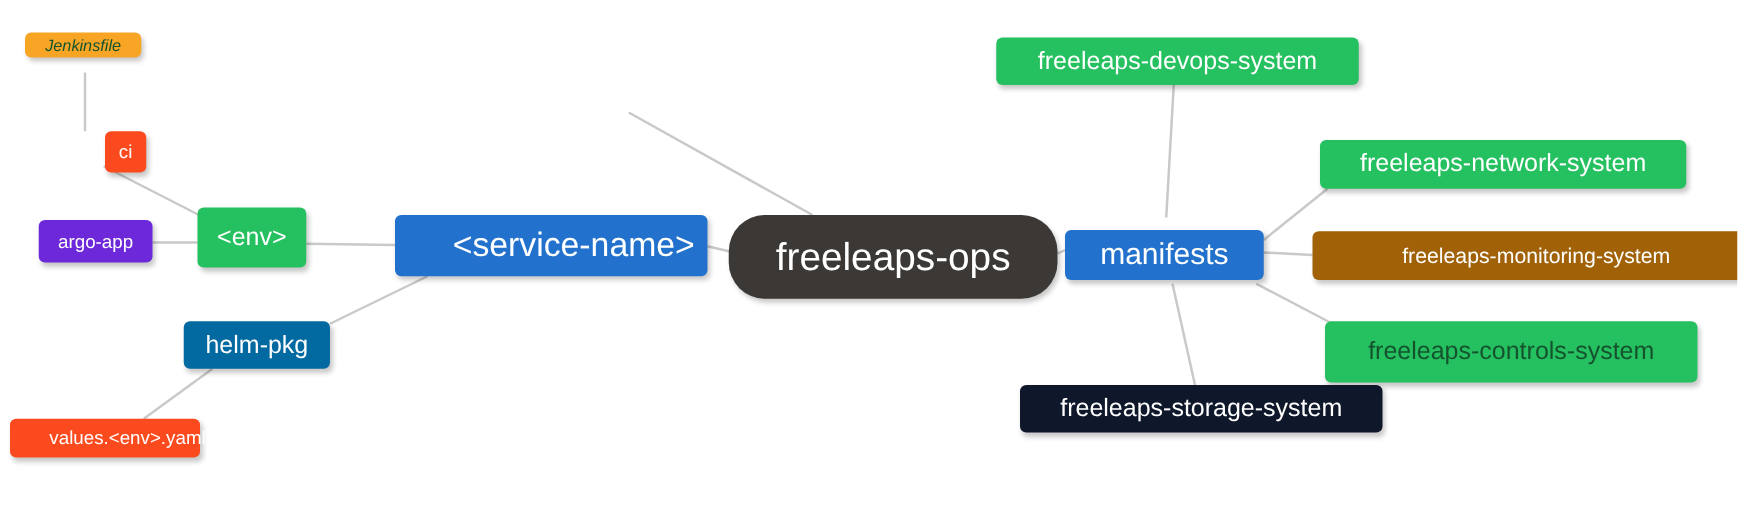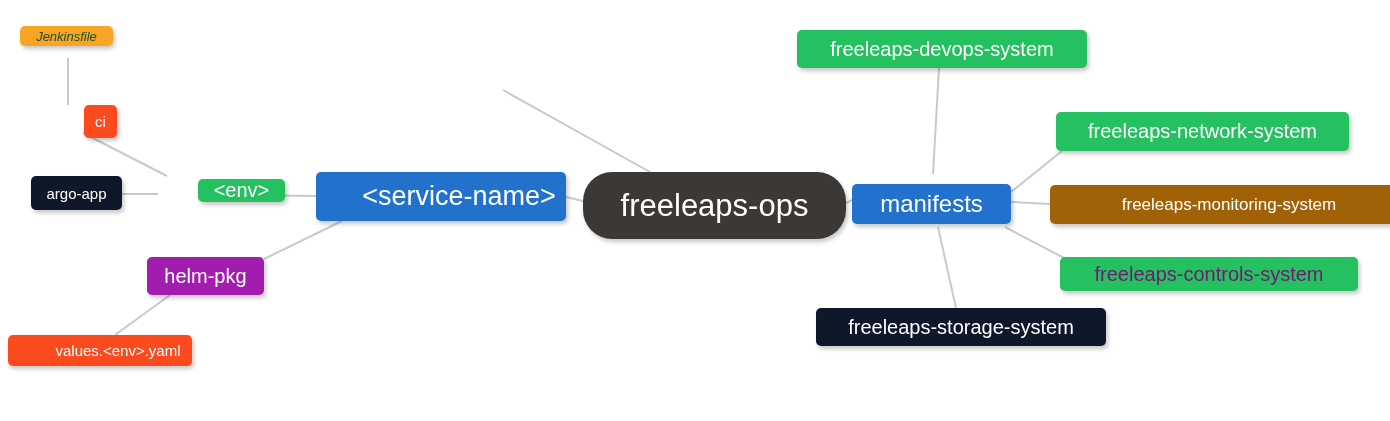--- a/index.html
+++ b/index.html
@@ -51,25 +51,25 @@
       <line x1="503" y1="90" x2="650" y2="172" stroke="#c9c9c9" stroke-width="2"></line>
       <line x1="846" y1="203" x2="852" y2="200" stroke="#c9c9c9" stroke-width="2"></line>
       <line x1="933" y1="174" x2="939" y2="68" stroke="#c9c9c9" stroke-width="2"></line>
       <line x1="1011" y1="192" x2="1062" y2="151" stroke="#c9c9c9" stroke-width="2"></line>
       <line x1="1011" y1="202" x2="1050" y2="204" stroke="#c9c9c9" stroke-width="2"></line>
       <line x1="1005" y1="227" x2="1066" y2="259" stroke="#c9c9c9" stroke-width="2"></line>
       <line x1="938" y1="227" x2="956" y2="308" stroke="#c9c9c9" stroke-width="2"></line>
     </svg>
 <div class="node" style="left: 20px; top: 26px; width: 93px; height: 20px; font-size: 13px; background: rgb(248, 165, 38); color: #14532d; font-style: italic;">Jenkinsfile</div>
     <div class="node" style="left: 52px; top: 105px; width: 33px; height: 33px; font-size: 15px; background: rgb(251, 74, 29); color: rgb(255, 255, 255); margin-left: 32px;">ci</div>
-    <div class="node" style="left: 31px; top: 176px; width: 91px; height: 34px; font-size: 15px; background: #0f172a; color: rgb(255, 255, 255);">argo-app</div>
-    <div class="node" style="left: 158px; top: 179px; width: 87px; height: 23px; font-size: 20px; background: rgb(37, 192, 95); color: rgb(255, 255, 255); margin-left: 40px;">&lt;env&gt;</div>
-    <div class="node" style="left: 147px; top: 257px; width: 117px; height: 38px; font-size: 20px; background: #a21caf; color: rgb(255, 255, 255);">helm-pkg</div>
-    <div class="node" style="left: 8px; top: 335px; width: 184px; height: 31px; font-size: 15px; background: rgb(251, 74, 29); color: rgb(255, 255, 255); padding-left: 36px;">values.&lt;env&gt;.yaml</div>
+    <div class="node" style="left: 31px; top: 176px; width: 91px; height: 34px; font-size: 15px; background: #6d28d9; color: rgb(255, 255, 255);">argo-app</div>
+    <div class="node" style="left: 158px; top: 166px; width: 87px; height: 48px; font-size: 20px; background: rgb(37, 192, 95); color: rgb(255, 255, 255);">&lt;env&gt;</div>
+    <div class="node" style="left: 147px; top: 257px; width: 117px; height: 38px; font-size: 20px; background: #0369a1; color: rgb(255, 255, 255);">helm-pkg</div>
+    <div class="node" style="left: 8px; top: 335px; width: 152px; height: 31px; font-size: 15px; background: rgb(251, 74, 29); color: rgb(255, 255, 255); padding-left: 36px;">values.&lt;env&gt;.yaml</div>
     <div class="node" style="left: 316px; top: 172px; width: 250px; height: 49px; font-size: 27px; background: rgb(34, 113, 204); color: rgb(255, 255, 255); padding-left: 36px;">&lt;service-name&gt;</div>
     <div class="node" style="left: 583px; top: 172px; width: 263px; height: 67px; font-size: 31px; background: rgb(59, 56, 53); color: rgb(255, 255, 255); border-radius: 29px;">freeleaps-ops</div>
     <div class="node" style="left: 852px; top: 184px; width: 159px; height: 40px; font-size: 24px; background: rgb(34, 113, 204); color: rgb(255, 255, 255);">manifests</div>
     <div class="node" style="left: 797px; top: 30px; width: 290px; height: 38px; font-size: 20px; background: rgb(37, 192, 95); color: rgb(255, 255, 255);">freeleaps-devops-system</div>
     <div class="node" style="left: 1056px; top: 112px; width: 293px; height: 39px; font-size: 20px; background: rgb(37, 192, 95); color: rgb(255, 255, 255);">freeleaps-network-system</div>
     <div class="node" style="left: 1050px; top: 185px; width: 358px; height: 39px; font-size: 17px; background: #a16207; color: rgb(255, 255, 255);">freeleaps-monitoring-system</div>
-    <div class="node" style="left: 1060px; top: 257px; width: 298px; height: 34px; font-size: 20px; background: rgb(37, 192, 95); color: #701a75;">freeleaps-controls-system</div>
+    <div class="node" style="left: 1060px; top: 257px; width: 298px; height: 49px; font-size: 20px; background: rgb(37, 192, 95); color: #14532d;">freeleaps-controls-system</div>
     <div class="node" style="left: 816px; top: 308px; width: 290px; height: 38px; font-size: 20px; background: #0f172a; color: rgb(255, 255, 255);">freeleaps-storage-system</div>
   </div>
 
 </body></html>

